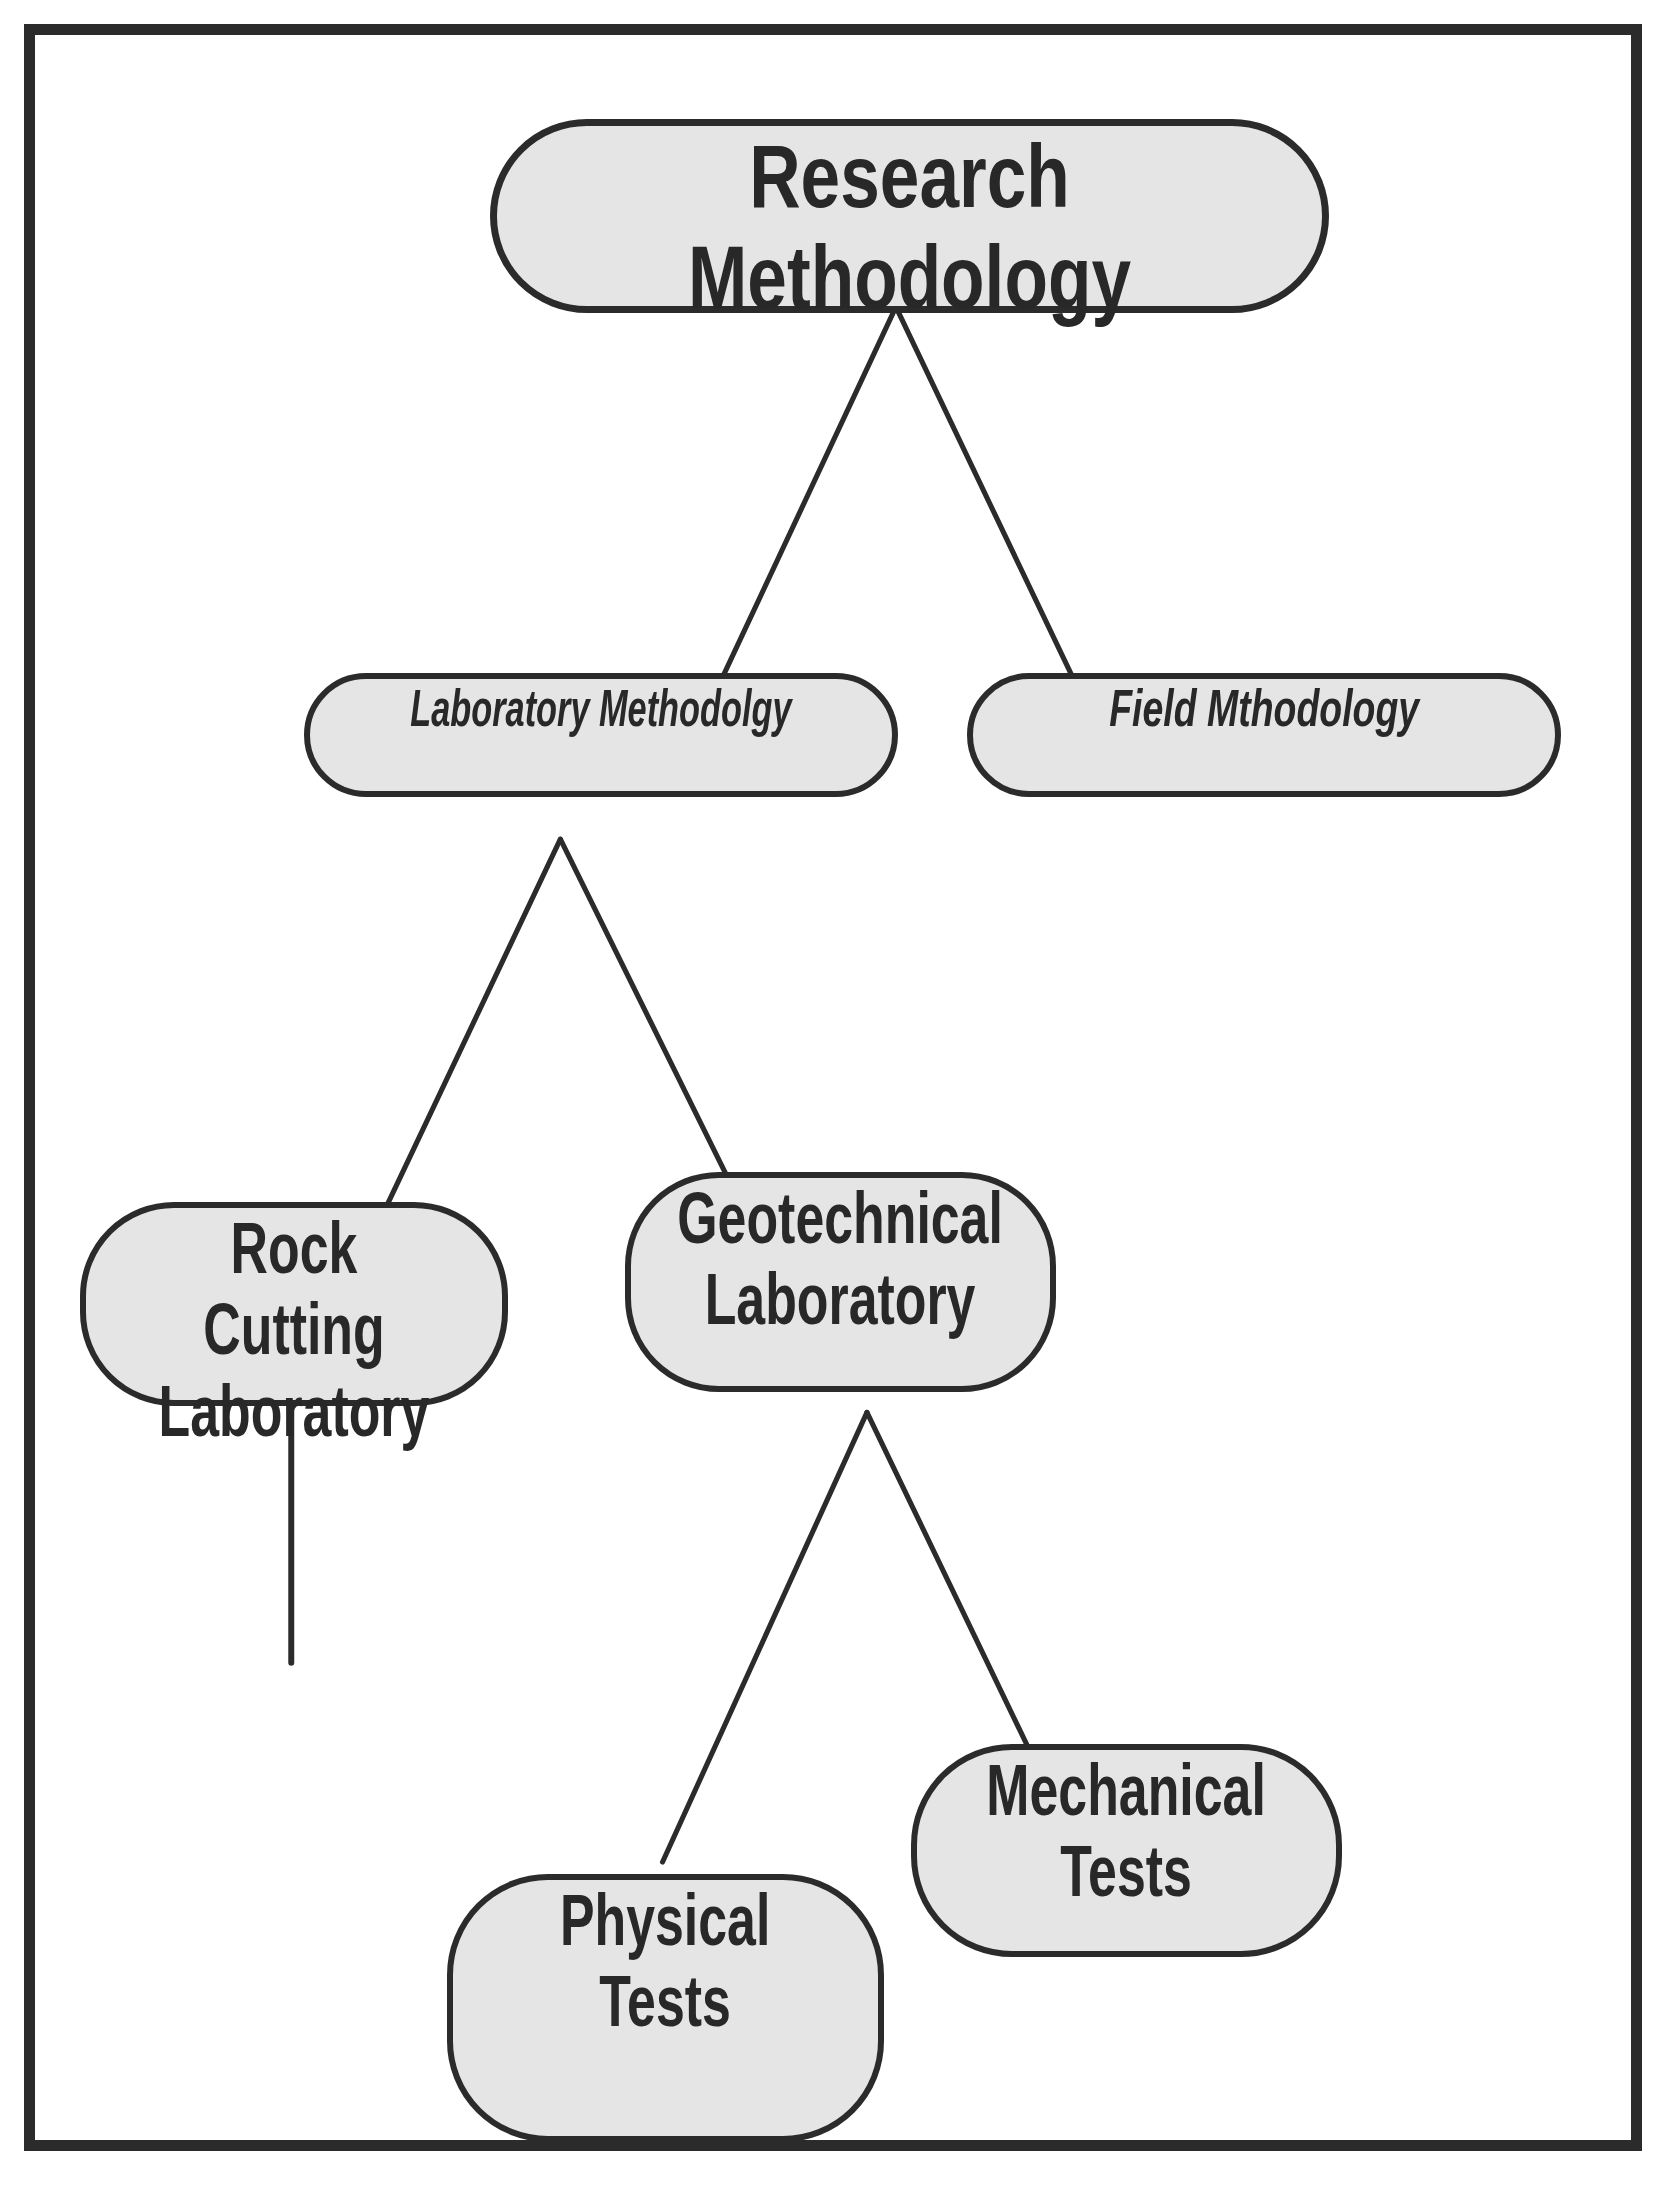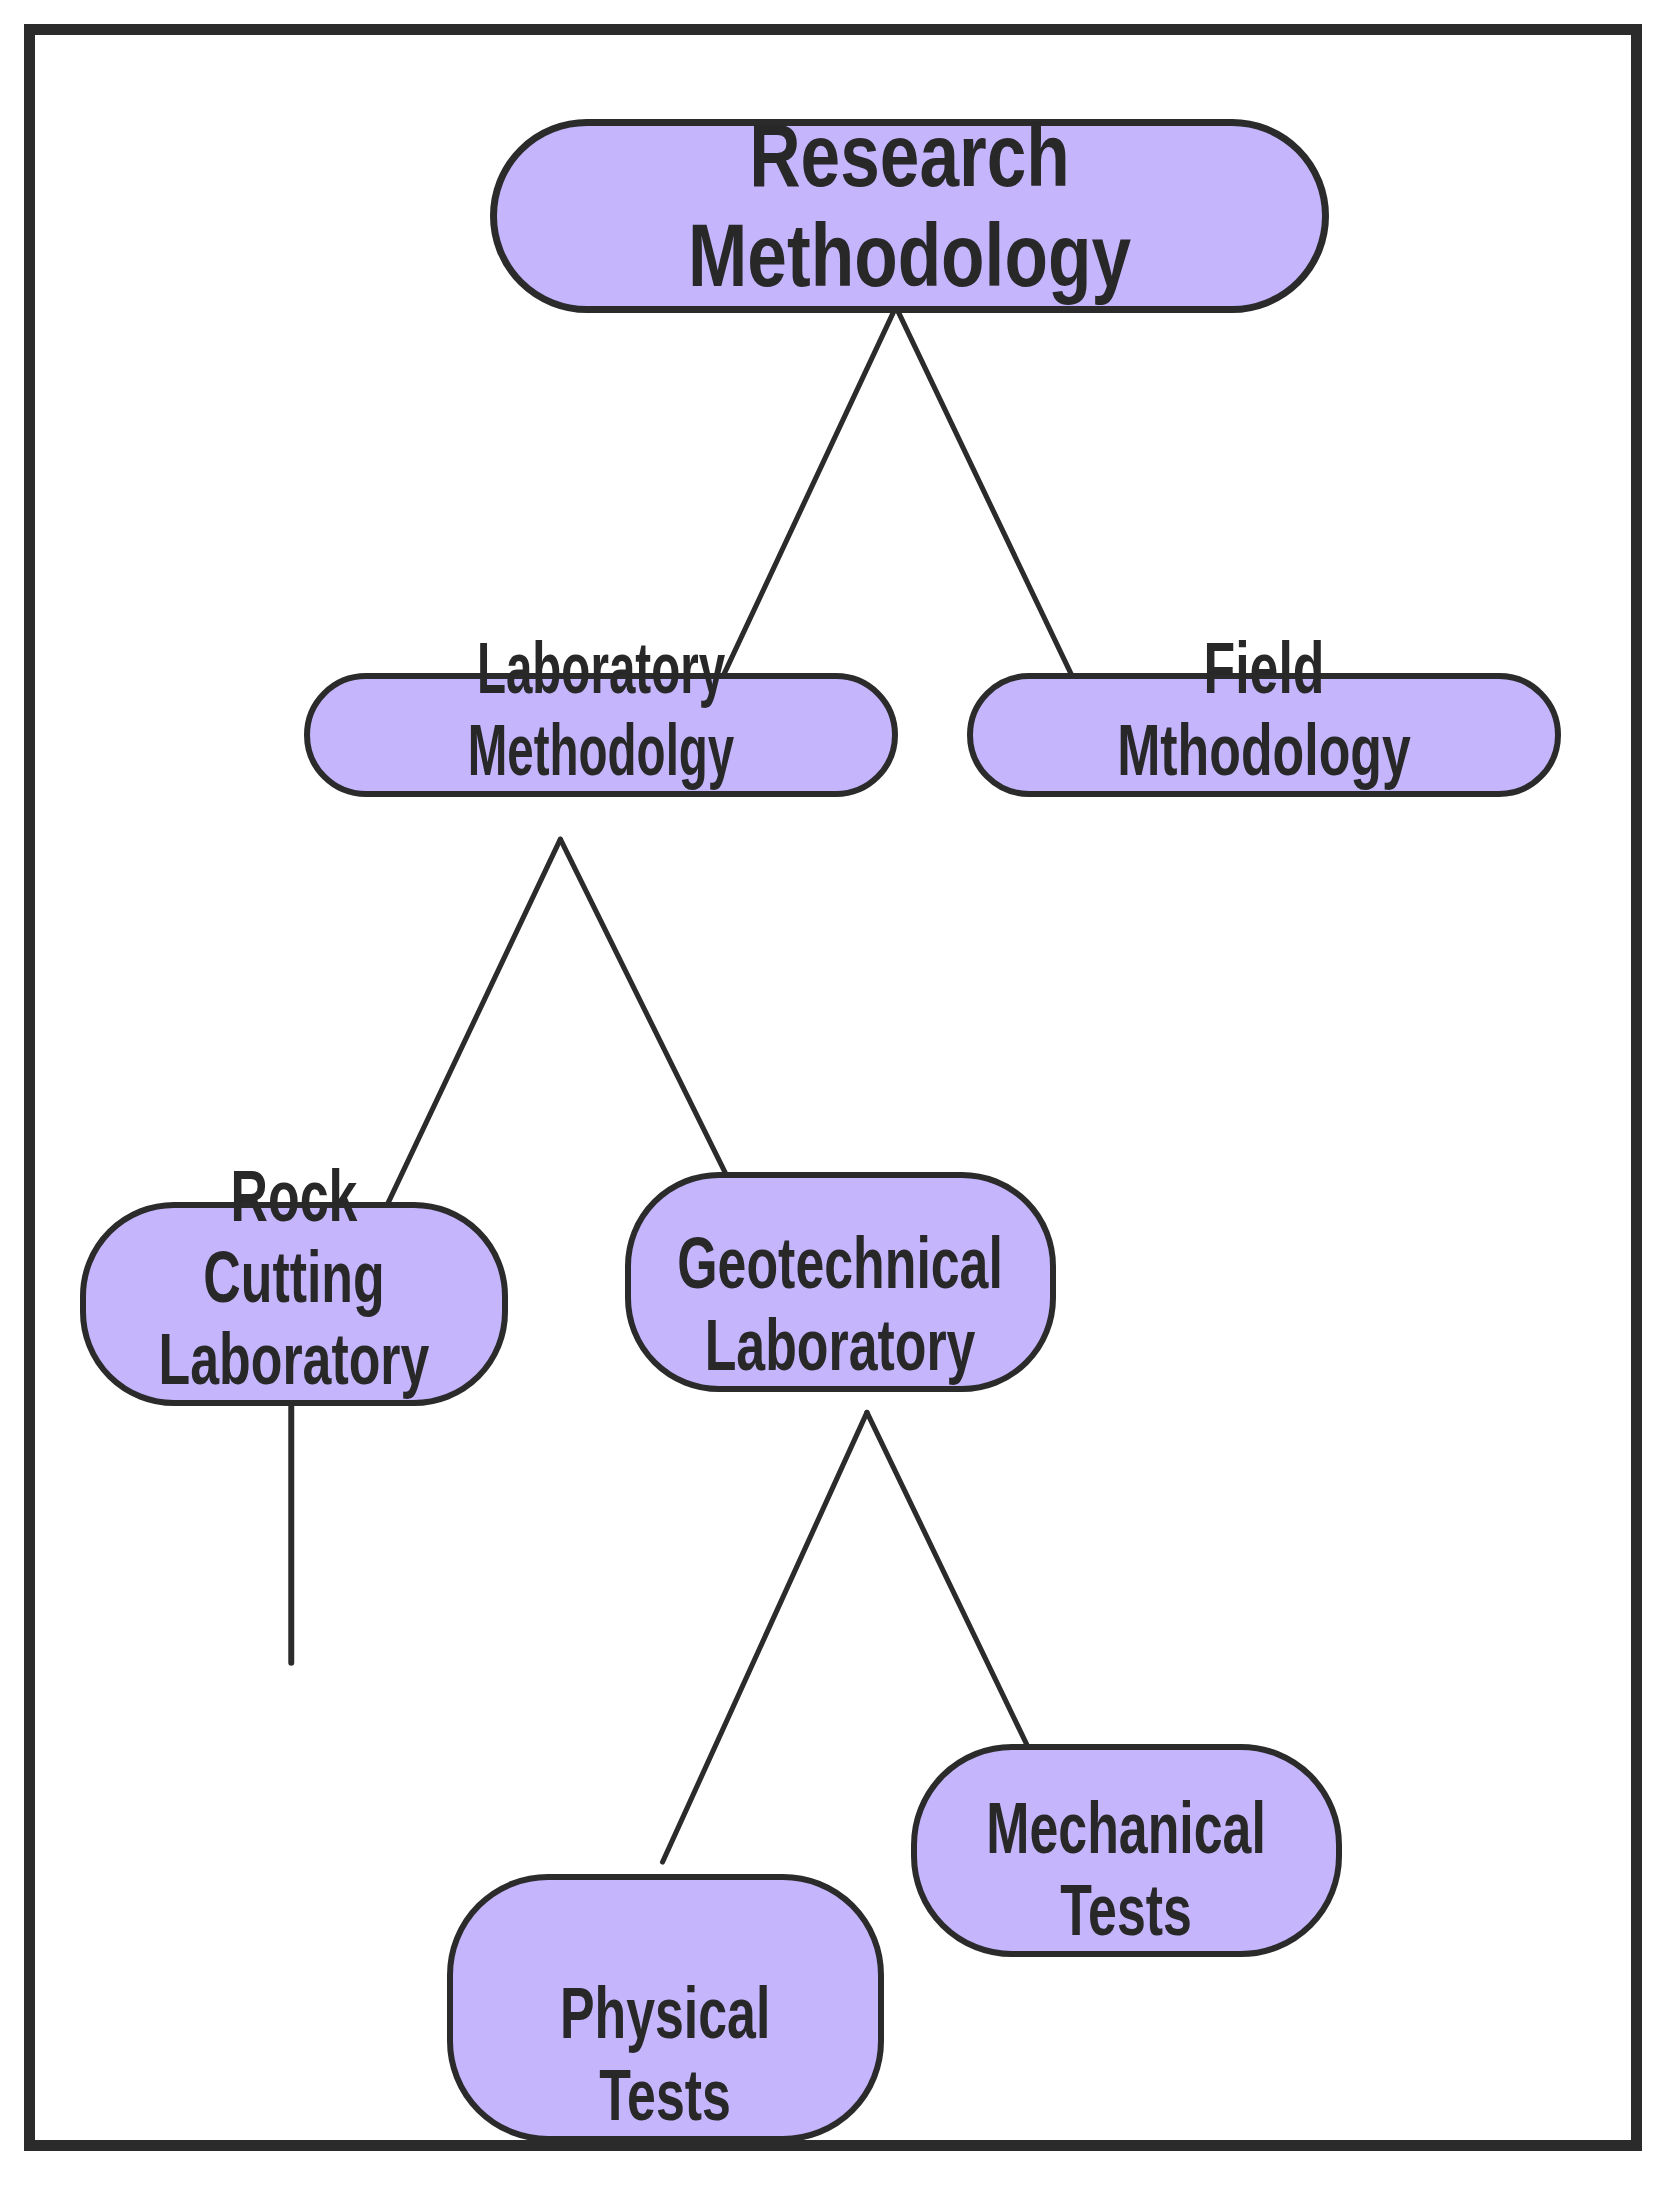--- a/index.html
+++ b/index.html
@@ -29,24 +29,24 @@
     position: absolute;
     left: 0;
     top: 0;
     width: 1676px;
     height: 2186px;
     display: block;
   }
   .node {
     position: absolute;
     box-sizing: border-box;
-    background: #c4b5fd;
+    background: #e5e5e5;
     border: 6.8px solid #2b2b2b;
     display: flex;
-    align-items: flex-end;
+    align-items: flex-start;
     justify-content: center;
     text-align: center;
     color: #282828;
     font-weight: bold;
   }
   .node .label {
     white-space: pre-line;
     line-height: 1.13;
     transform: scaleX(0.72);
     transform-origin: 50% 50%;
@@ -54,21 +54,22 @@
   .node.root {
     left: 490px; top: 119px; width: 839px; height: 194px;
     border-width: 7.7px;
     border-radius: 97px;
     font-size: 89px;
   }
   .node.root .label { transform: scaleX(0.80); }
   .node.lv2 {
     height: 124px;
     border-radius: 82px;
-    font-size: 72px;
+    font-size: 52px;
+    font-style: italic;
   }
   .node.laboratory { left: 304px; top: 673px; width: 594px; }
   .node.laboratory .label { transform: scaleX(0.66); }
   .node.field { left: 967px; top: 673px; width: 594px; }
   .node.lv3 {
     border-radius: 94px;
     font-size: 72px;
   }
   .node.rock       { left: 80px;   top: 1202px; width: 428px; height: 204px; }
   .node.geo        { left: 625px;  top: 1172px; width: 431px; height: 220px; }

